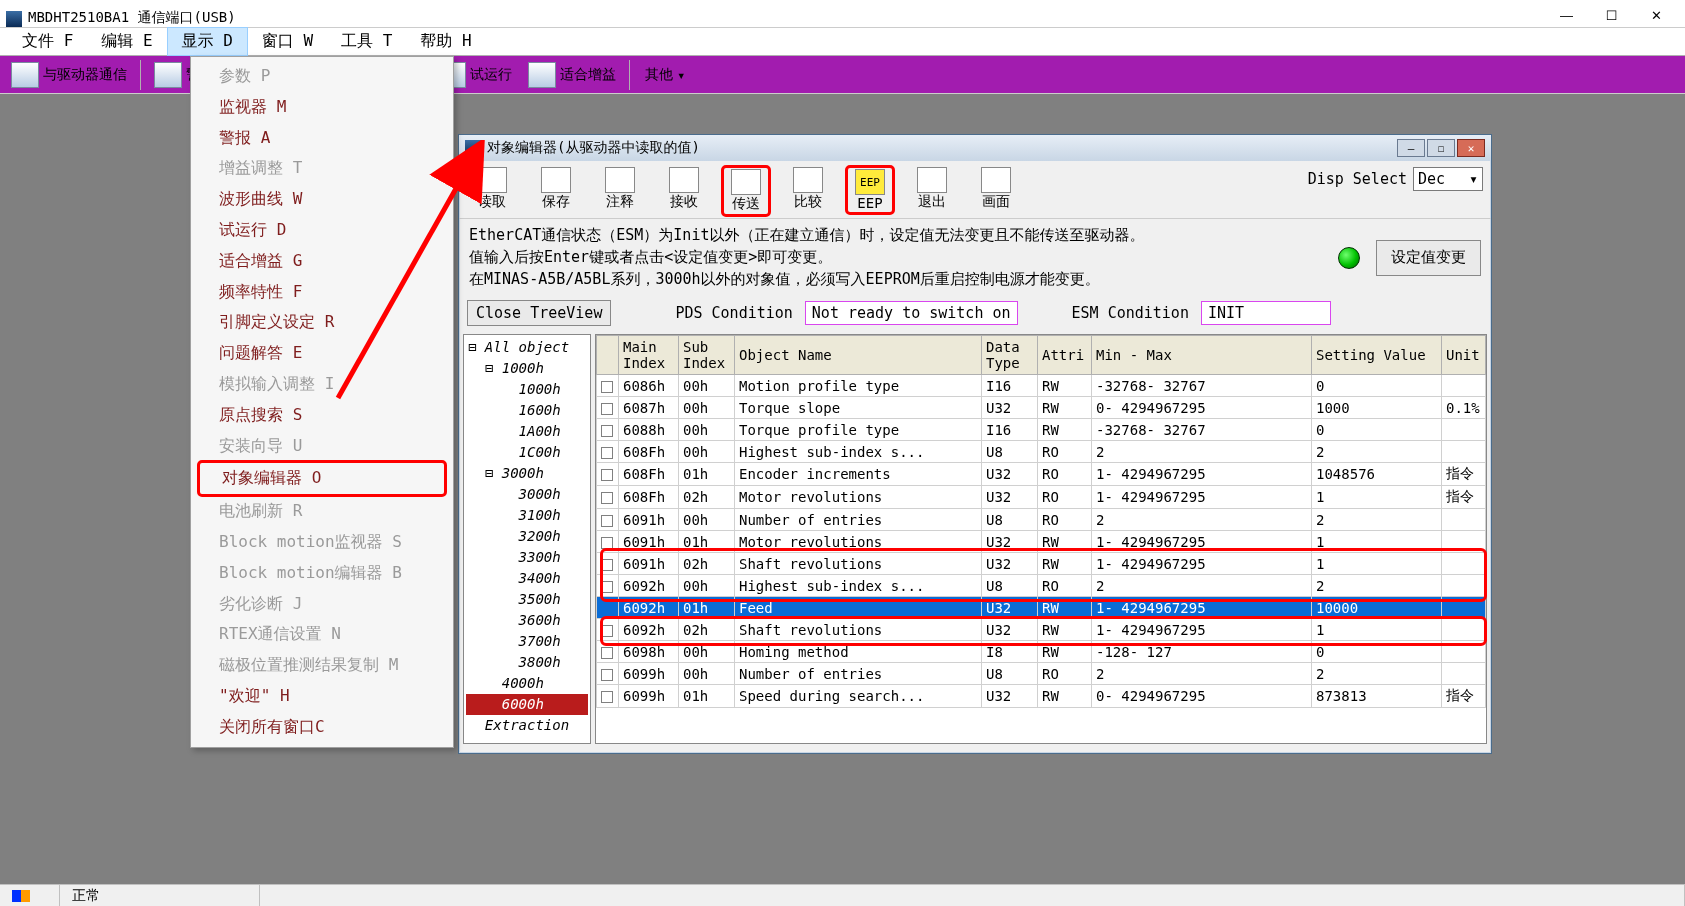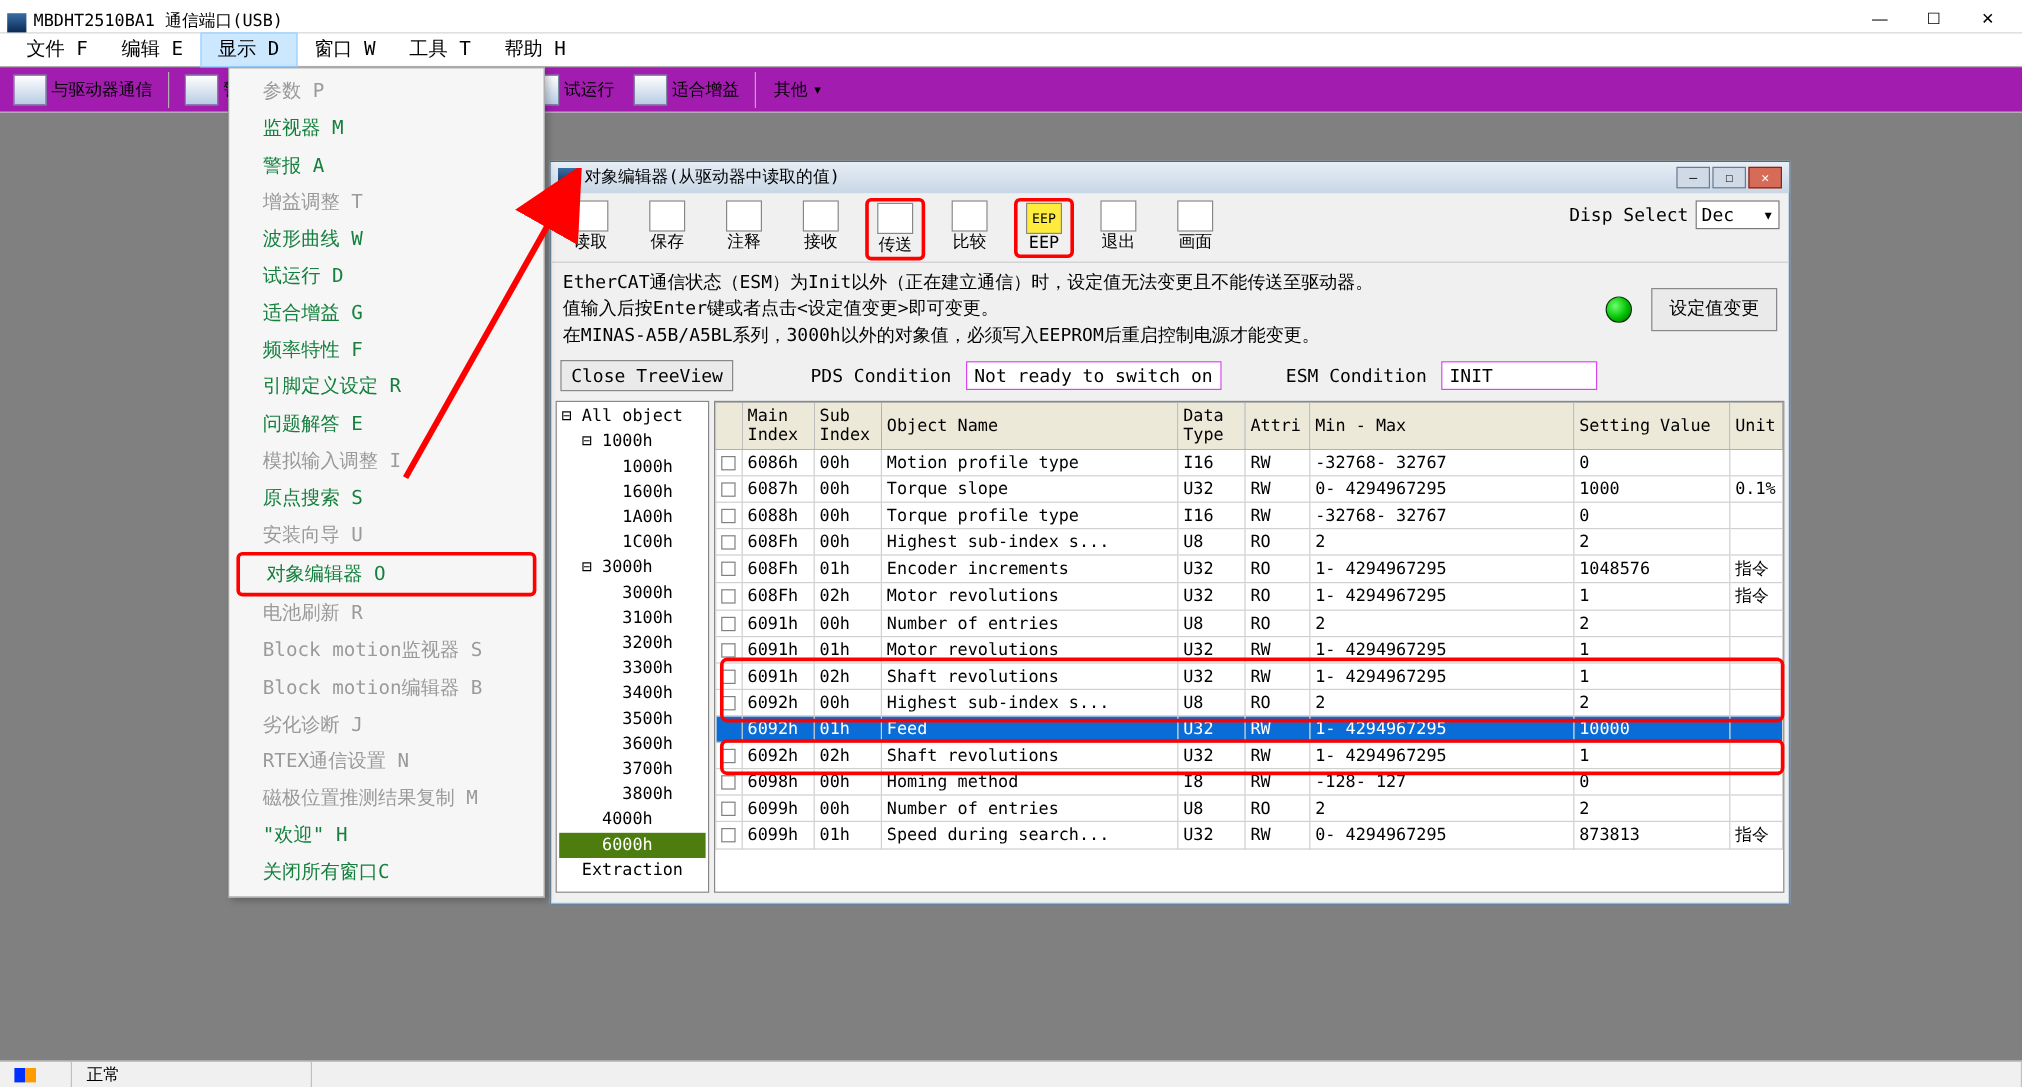--- a/index.html
+++ b/index.html
@@ -90,21 +90,21 @@
     background: #f6f6f6;
     border: 1px solid #a0a0a0;
     box-shadow: 3px 3px 6px rgba(0,0,0,.25);
     z-index: 30;
     padding: 4px 0;
     margin-left: 26px;
   }
   .dropdown .ditem {
     padding: 3px 14px 3px 28px;
     font-size: 16px;
-    color: #15803d;
+    color: #7f1d1d;
     position: relative;
     cursor: default;
     line-height: 1.55;
   }
   .dropdown .ditem.disabled { color: #9a9a9a; }
   .dropdown .ditem.red-marked {
     border: 3px solid #ff0000;
     margin: -1px 6px;
     padding-left: 22px;
     border-radius: 5px;
@@ -250,22 +250,22 @@
   .tree {
     width: 128px;
     border: 1px solid #888;
     background: #fff;
     font-family: monospace;
     font-size: 14px;
     overflow: auto;
     padding: 2px;
     line-height: 1.5;
   }
-  .tree .tnode { white-space: pre; padding: 0 2px; }
-  .tree .tnode.selected { background: #4d7c0f; color:#fff; }
+  .tree .tnode { white-space: pre; padding: 0 2px; font-style: italic; }
+  .tree .tnode.selected { background: #b91c1c; color:#fff; }
 
   .table-wrap {
     flex: 1;
     border: 1px solid #888;
     background: #fff;
     overflow: auto;
   }
   table.obj {
     border-collapse: collapse;
     width: 100%;

